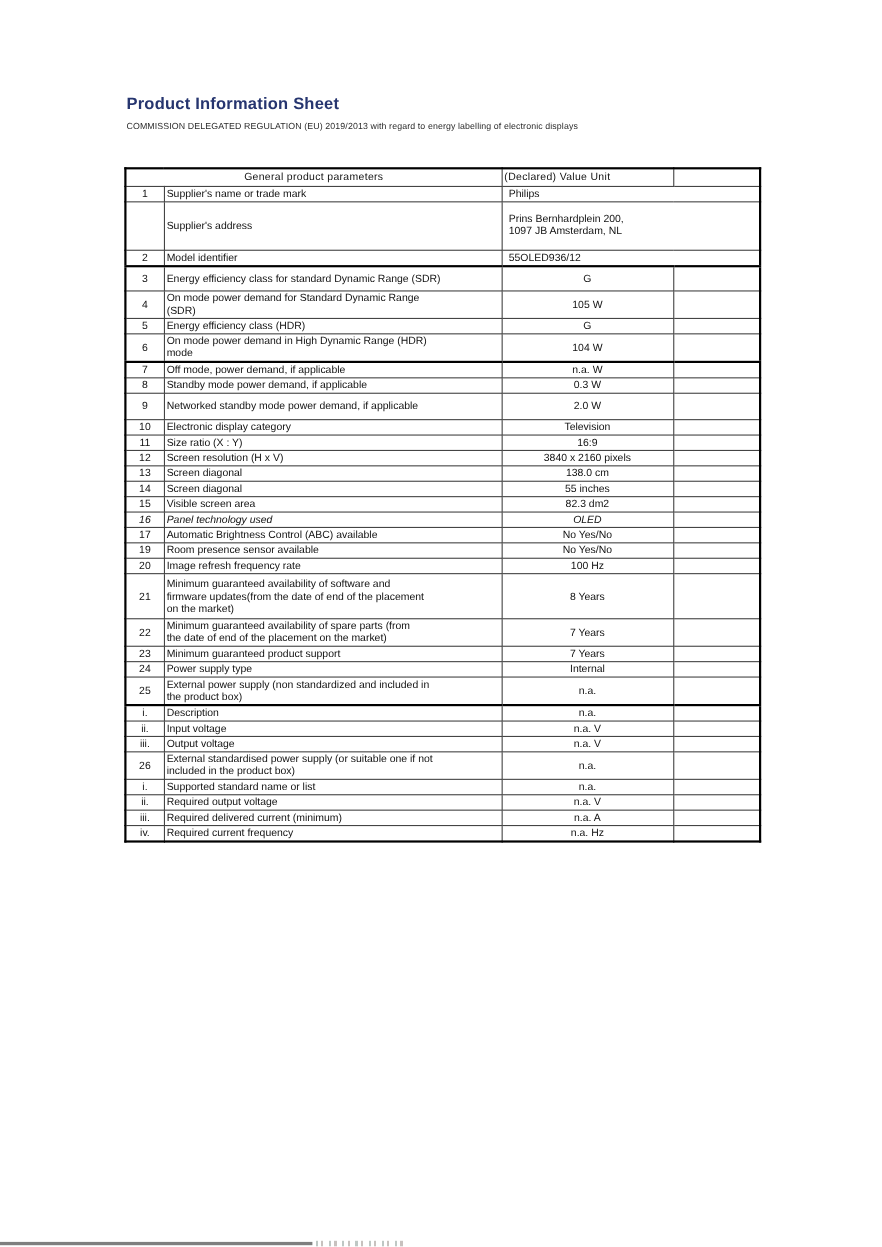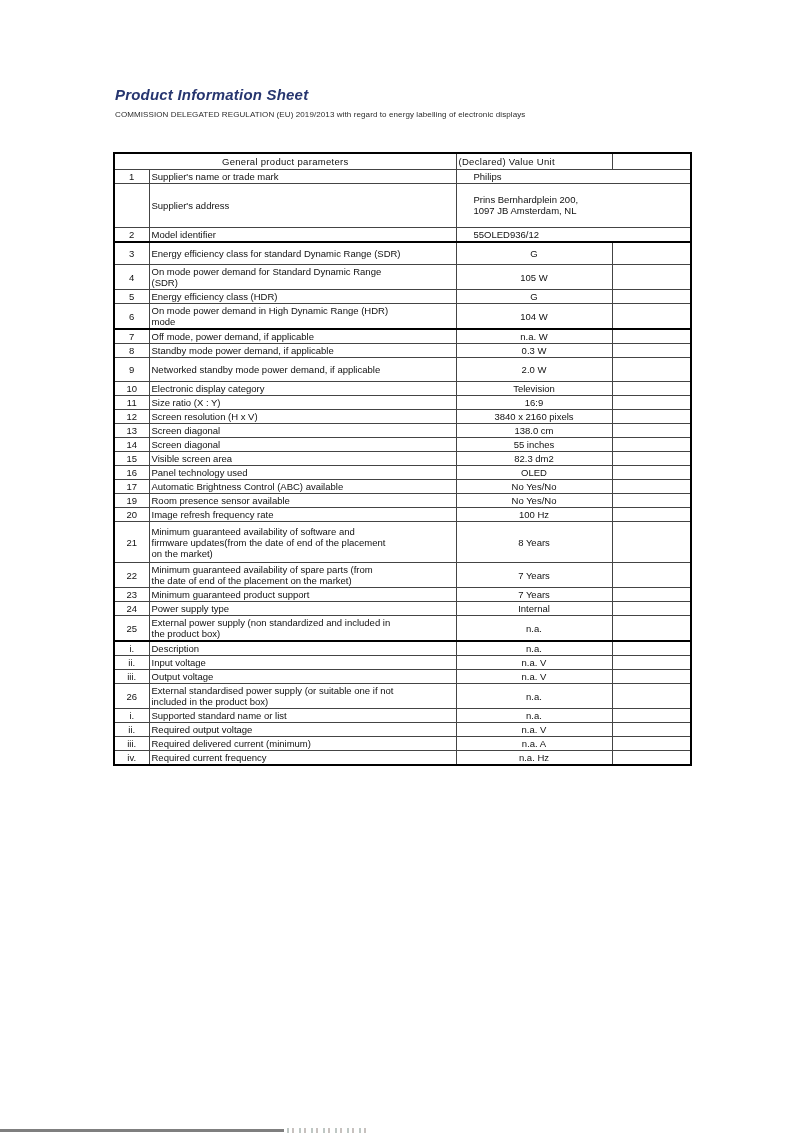--- a/index.html
+++ b/index.html
@@ -14,34 +14,34 @@
   table.pis td{border:1px solid #444;vertical-align:middle;font-size:9.5px;line-height:11px;color:#111;
                padding:1px 2px;overflow:visible;}
   tr.hdr{height:16px;}
   td.h-general{text-align:center;font-size:12px;letter-spacing:.3px;padding:0;}
   td.h-value{text-align:left;font-size:12px;white-space:nowrap;padding-left:26px;letter-spacing:.3px;}
   td.h-unit{}
   .c-num{text-align:center;}
   .c-param{text-align:left;padding-left:3px;white-space:pre-line;}
   .c-value{white-space:pre-line;}
   .c-value.center{text-align:center;}
-  .c-value.left{text-align:left;padding-left:17px;}
+  .c-value.left{text-align:left;padding-left:6px;}
   .c-unit{}
   tr.thick-top td{border-top:2.5px solid #000;}
 
   .footer-rule{position:absolute;left:0;top:1129px;width:284px;height:2.5px;background:#7f7f7f;}
   .footer-fragment{position:absolute;left:287px;top:1128px;width:80px;height:5px;opacity:.55;
      background:repeating-linear-gradient(90deg,#8a9a94 0 2px,transparent 2px 5px,#9a8f8a 5px 7px,transparent 7px 12px);}
 </style>
 </head>
 <body>
 
 <div class="page">
 
-  <div class="title" style="color: rgb(38, 53, 111); font-style: italic;">Product Information Sheet</div>
+  <div class="title" style="color: rgb(38, 53, 111);">Product Information Sheet</div>
   <div class="subtitle">COMMISSION DELEGATED REGULATION (EU) 2019/2013 with regard to energy labelling of electronic displays</div>
 
   <table class="pis">
     <colgroup>
       <col style="width:35px">
         <col style="width:307px">
         <col style="width:156px">
         <col style="width:79px">
     </colgroup>
     <tbody>
@@ -141,21 +141,21 @@
           <td class="c-param">Screen diagonal</td>
           <td class="c-value center">55 inches</td>
           <td class="c-unit"></td>
         </tr>
         <tr style="height: 13px;">
           <td class="c-num">15</td>
           <td class="c-param">Visible screen area</td>
           <td class="c-value center">82.3 dm2</td>
           <td class="c-unit"></td>
         </tr>
-        <tr style="height: 13px;">
+        <tr style="height: 13px; font-style: italic;">
           <td class="c-num">16</td>
           <td class="c-param">Panel technology used</td>
           <td class="c-value center">OLED</td>
           <td class="c-unit"></td>
         </tr>
         <tr style="height: 13px; margin-top: 44px;">
           <td class="c-num">17</td>
           <td class="c-param">Automatic Brightness Control (ABC) available</td>
           <td class="c-value center">No Yes/No</td>
           <td class="c-unit"></td>

